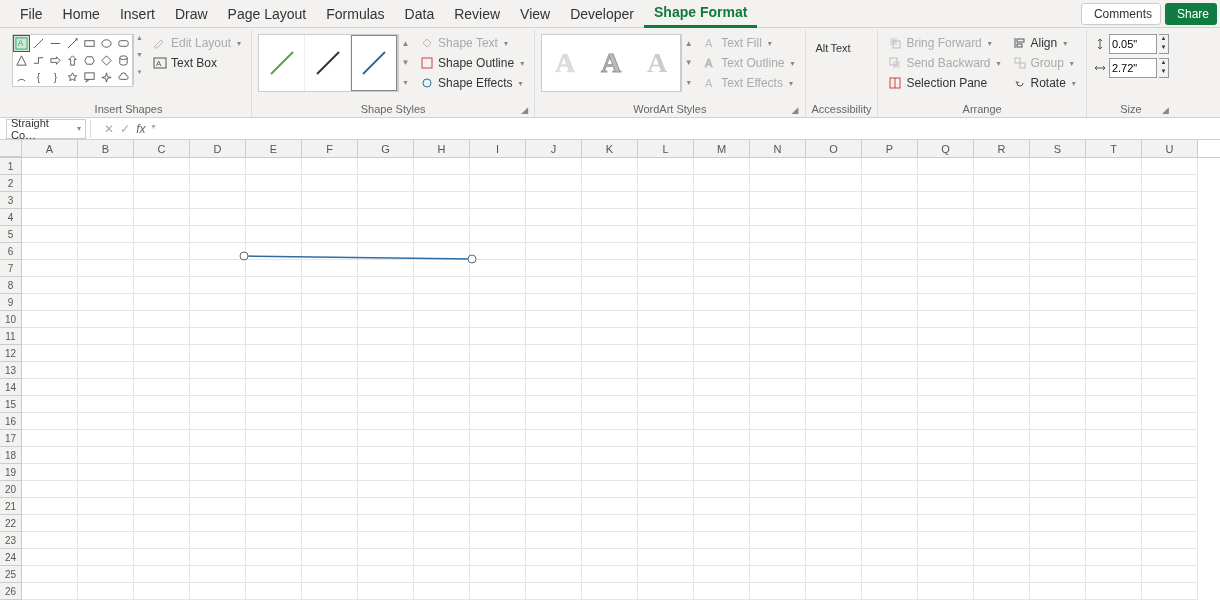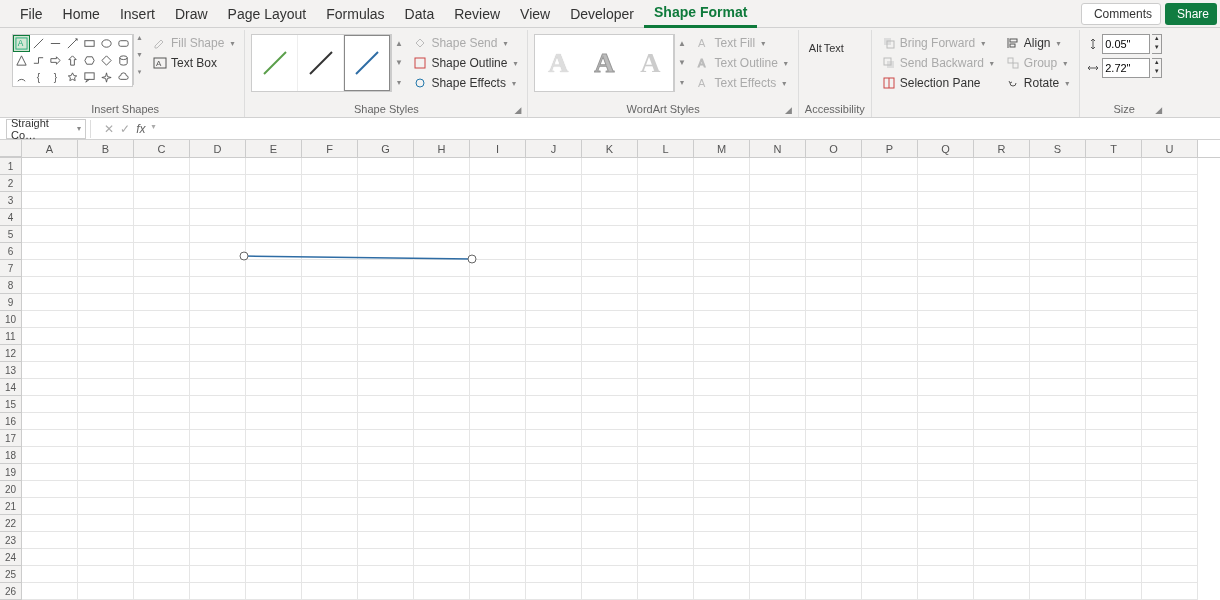--- a/index.html
+++ b/index.html
@@ -238,21 +238,21 @@
             <div>▾</div>
           </div>
       </div>
       <div class="btn-stack">
         <div class="rbtn disabled">
           <span class="ico">
               <svg viewBox="0 0 14 14">
                 <path d="M2 10l6-6 2 2-6 6H2z" fill="none" stroke="#bbb"></path>
               </svg>
             </span>
-          <span>Fill Shape</span>
+          <span>Edit Layout</span>
           <span class="caret">▾</span>
         </div>
         <div class="rbtn">
           <span class="ico">
               <svg viewBox="0 0 14 14">
                 <rect x="1" y="2" width="12" height="10" fill="none" stroke="#555"></rect>
                 <text x="3" y="10" font-size="8" fill="#555">A</text>
               </svg>
             </span>
           <span>Text Box</span>
@@ -288,21 +288,21 @@
             <div>▾</div>
           </div>
       </div>
       <div class="btn-stack">
         <div class="rbtn disabled">
           <span class="ico">
               <svg viewBox="0 0 14 14">
                 <path d="M3 7l4-4 4 4-4 4z" fill="none" stroke="#bbb"></path>
               </svg>
             </span>
-          <span>Shape Send</span>
+          <span>Shape Text</span>
           <span class="caret">▾</span>
         </div>
         <div class="rbtn">
           <span class="ico">
               <svg viewBox="0 0 14 14">
                 <rect x="2" y="2" width="10" height="10" fill="none" stroke="#c44"></rect>
               </svg>
             </span>
           <span>Shape Outline</span>
           <span class="caret">▾</span>
@@ -442,20 +442,21 @@
               <svg viewBox="0 0 14 14">
                 <path d="M4 7a3 3 0 106 0" fill="none" stroke="#555"></path>
                 <path d="M3 5l1 2 2-1" fill="none" stroke="#555"></path>
               </svg>
             </span>
           <span>Rotate</span>
           <span class="caret">▾</span>
         </div>
       </div>
     </div>
+    <div class="group-label">Arrange</div>
   </div>
 
   <div class="group">
     <div class="group-body">
       <div>
         <div class="size-row">
           <span class="ico"><svg viewBox="0 0 14 14">
                 <path d="M7 2v10M5 4l2-2 2 2M5 10l2 2 2-2" fill="none" stroke="#555"></path>
               </svg></span>
           <input class="size-input" value="0.05&quot;" style="">

